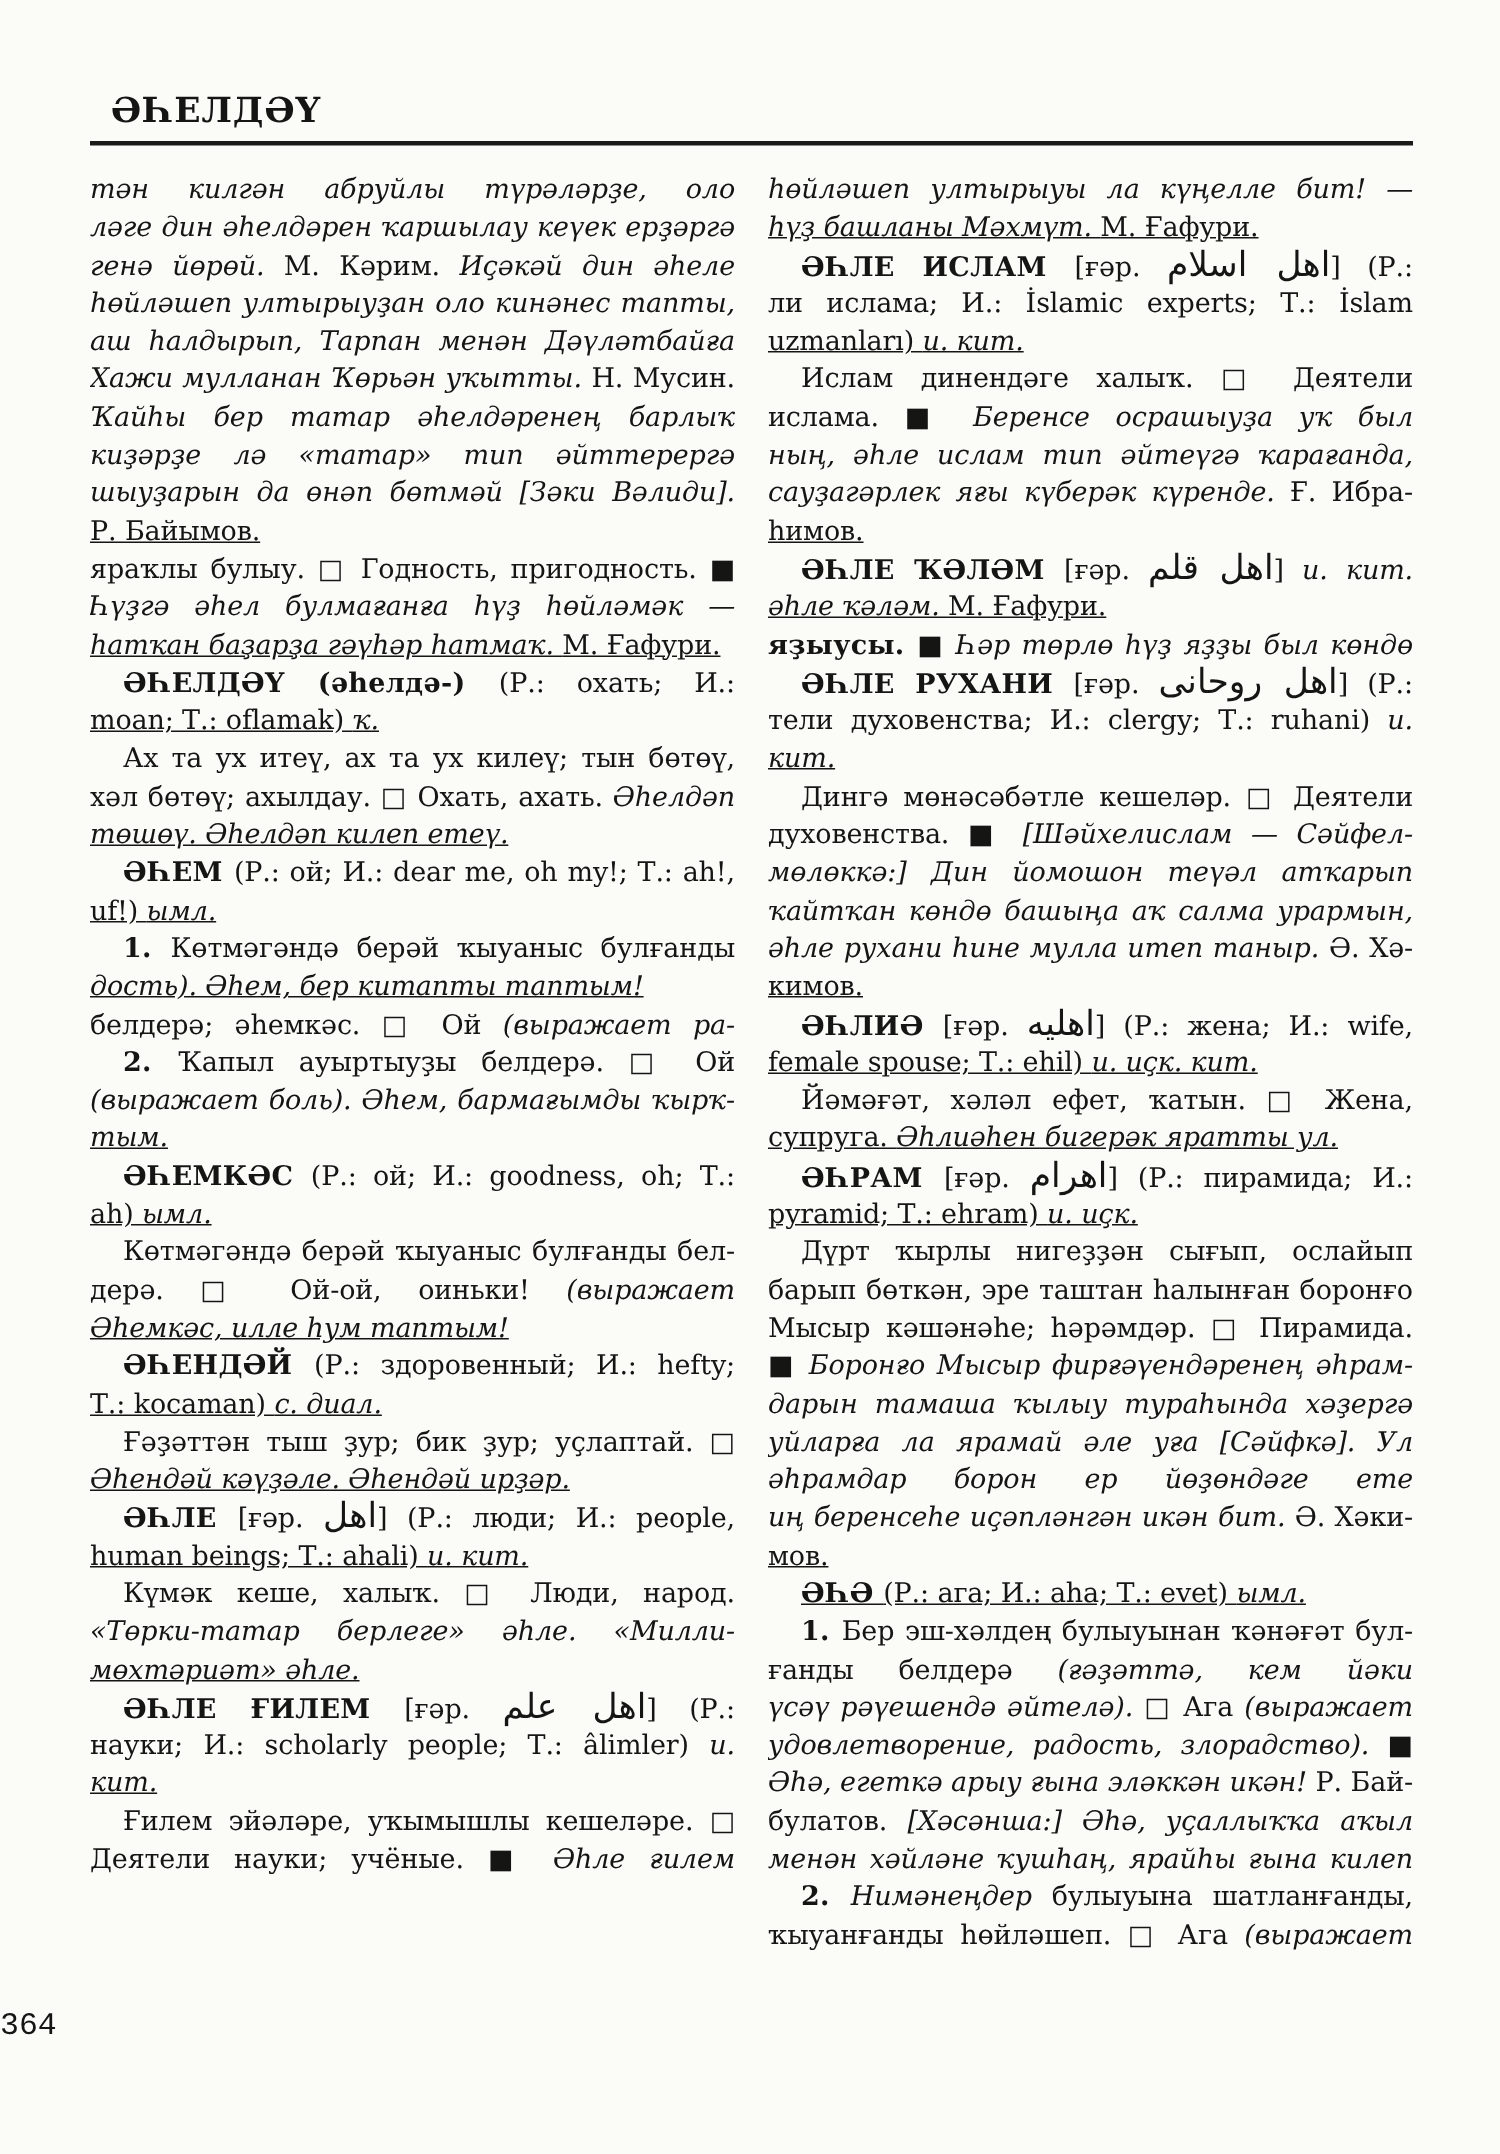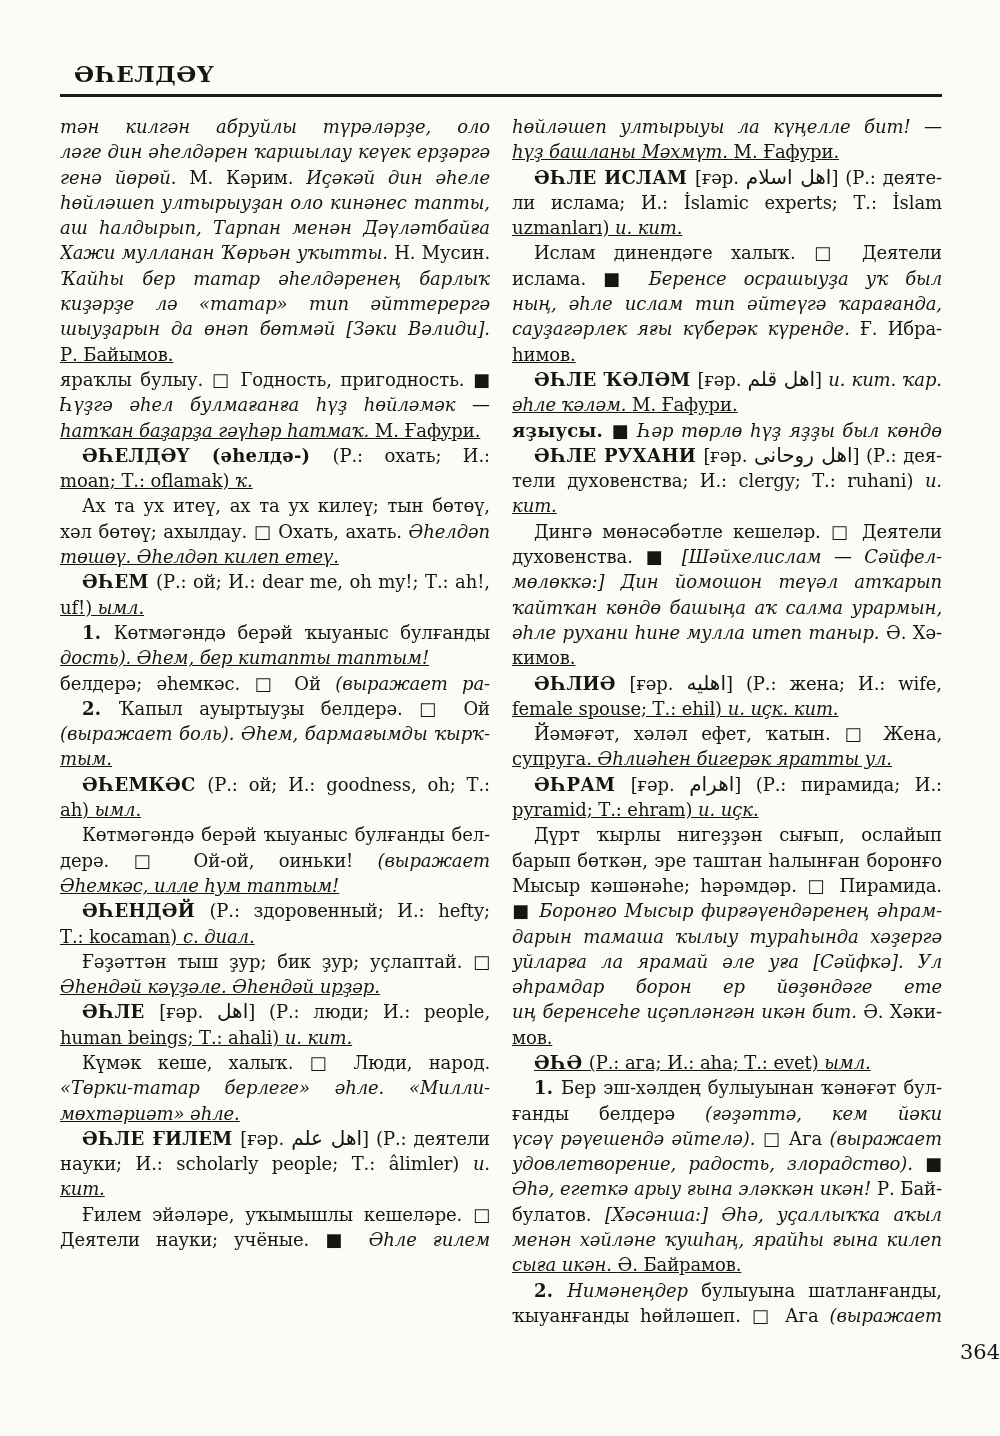--- a/index.html
+++ b/index.html
@@ -25,24 +25,24 @@
   .col{width:430px;}
   .line{
     font-size:18px;line-height:25.3px;height:25.3px;overflow:hidden;
     text-align:justify;text-align-last:justify;
     letter-spacing:-0.1px;
   }
   .line.last{text-align-last:left;text-decoration:underline;}
   .line.ind{text-indent:22px;}
   .i{font-style:italic;}
   .b{font-weight:bold;letter-spacing:0.2px;}
-  .ar{font-family:"DejaVu Sans",sans-serif;direction:rtl;unicode-bidi:isolate;font-size:20px;}
+  .ar{font-family:"DejaVu Sans",sans-serif;direction:rtl;unicode-bidi:isolate;font-size:23px;}
   .page-number{
     position:absolute;left:0;top:1340px;width:1000px;
-    text-align:right;font-size:21px;
+    text-align:left;font-size:21px;font-family:Liberation Mono, monospace;
   }
 </style>
 </head>
 <body>
 
 <div class="page">
   <div class="running-head">ӘҺЕЛДӘҮ</div>
   <div class="header-rule"></div>
   <div class="columns">
     <div class="col">
@@ -131,19 +131,18 @@
         <div class="line"><span class="i">иң беренсеһе иҫәпләнгән икән бит. </span><span class="n">Ә. Хәки-</span></div>
         <div class="line last"><span class="n">мов.</span></div>
         <div class="line ind last"><span class="b">ӘҺӘ </span><span class="n">(Р.: ага; И.: aha; Т.: evet) </span><span class="i">ымл.</span></div>
         <div class="line ind"><span class="b">1. </span><span class="n">Бер эш-хәлдең булыуынан ҡәнәғәт бул-</span></div>
         <div class="line"><span class="n">ғанды белдерә </span><span class="i">(ғәҙәттә, кем йәки нимәгәлер</span></div>
         <div class="line"><span class="i">үсәү рәүешендә әйтелә). </span><span class="n">□ Ага </span><span class="i">(выражает</span></div>
         <div class="line"><span class="i">удовлетворение, радость, злорадство). </span><span class="n">■</span></div>
         <div class="line"><span class="i">Әһә, егеткә арыу ғына эләккән икән! </span><span class="n">Р. Бай-</span></div>
         <div class="line"><span class="n">булатов. </span><span class="i">[Хәсәнша:] Әһә, уҫаллыҡҡа аҡыл</span></div>
         <div class="line"><span class="i">менән хәйләне ҡушһаң, ярайһы ғына килеп</span></div>
-        <div class="line last"><span class="i">сыға икән. </span><span class="n">Ә. Байрамов.</span></div>
         <div class="line ind"><span class="b">2. </span><span class="i">Нимәнеңдер </span><span class="n">булыуына шатланғанды,</span></div>
         <div class="line"><span class="n">ҡыуанғанды һөйләшеп. □ Ага </span><span class="i">(выражает</span></div>
       </div>
   </div>
   <div class="page-number">364</div>
 </div>
 
 </body></html>

